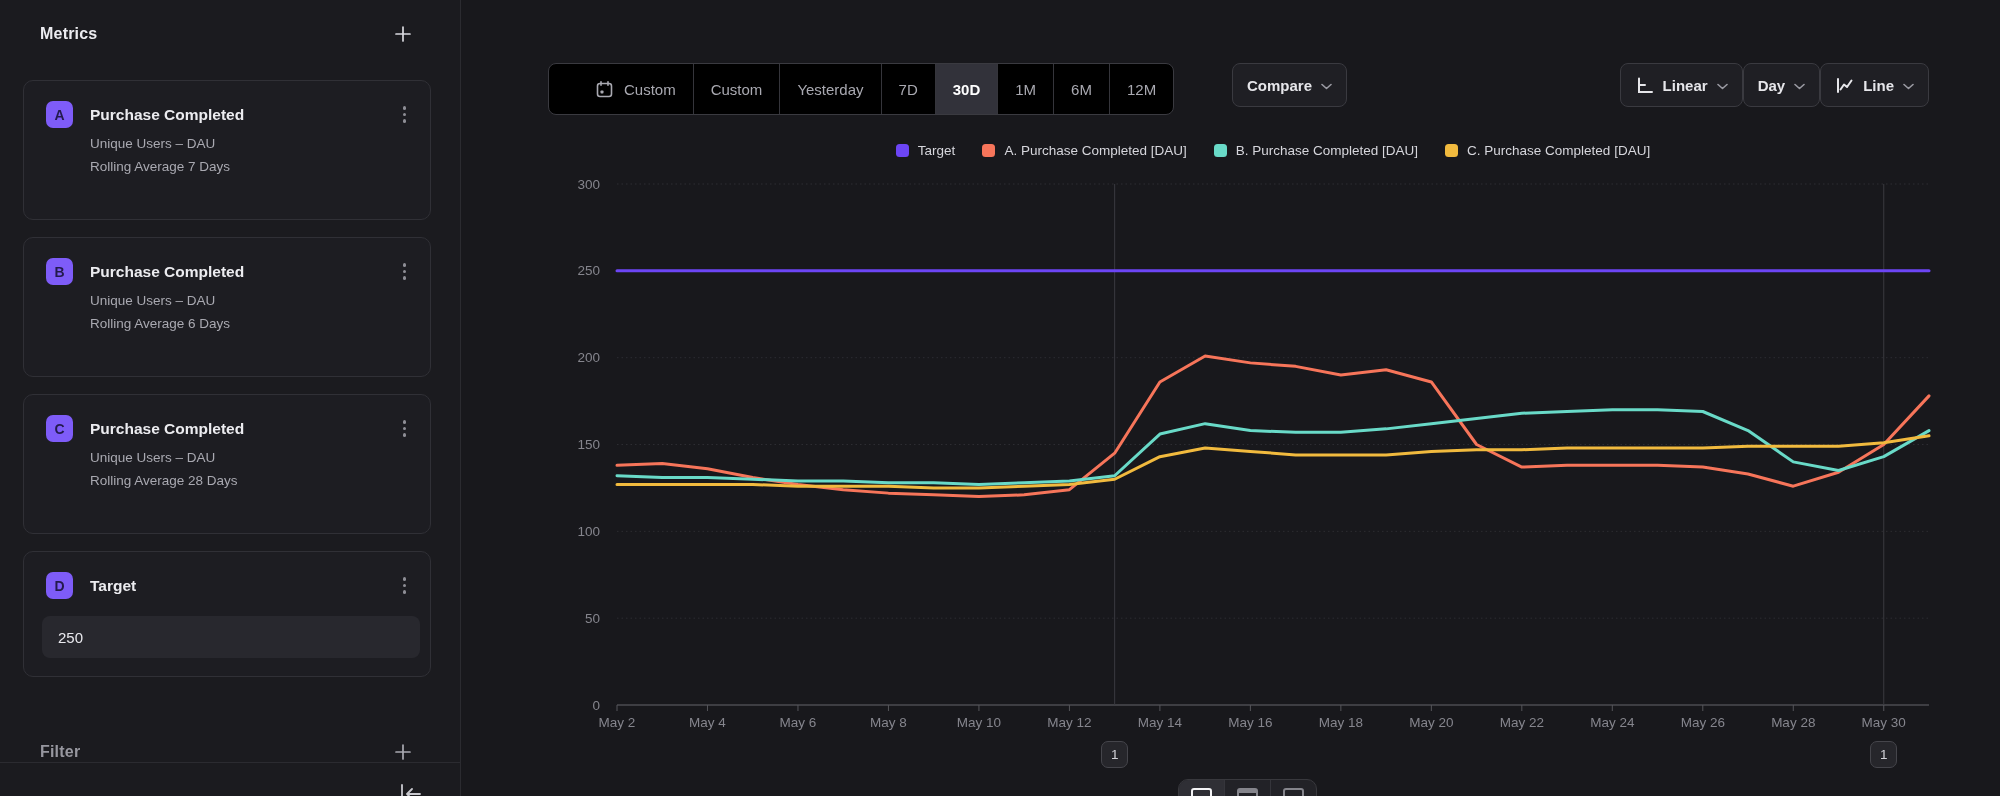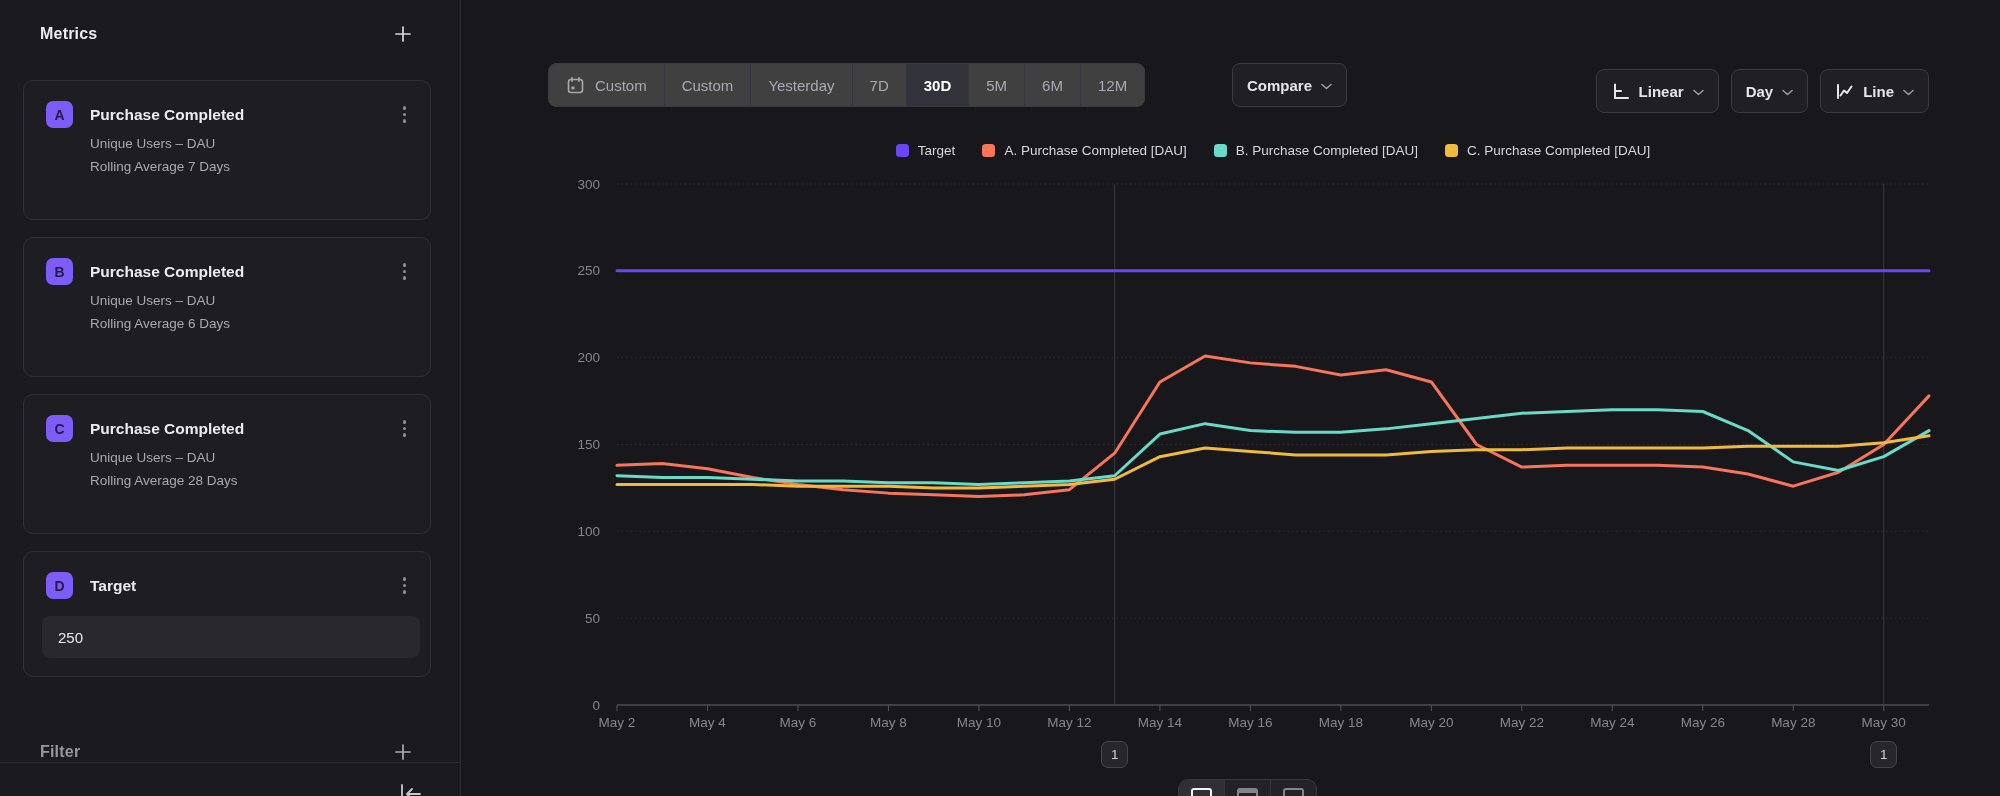--- a/index.html
+++ b/index.html
@@ -29,34 +29,34 @@
   .target-input { margin:17px 0 0 -4px; width:378px; height:42px; background:#28282e;
                   border:none; border-radius:8px; color:#e9e9ee; font-size:15px;
                   padding:0 16px; font-family:inherit; outline:none; }
   .s-divider { position:absolute; left:0; right:0; top:762px; height:1px; background:#2b2b30; }
   .collapse { position:absolute; left:398px; top:781px; color:#c9c9cf; }
 
   
   .main { position:absolute; left:461px; top:0; width:1539px; height:796px; }
 
   .btn-row-left { position:absolute; left:87px; top:63px; display:flex; align-items:stretch; }
-  .segmented { display:flex; height:44px; border:1px solid #3a3a40; border-radius:8px;
-               overflow:hidden; background:#404040; }
+  .segmented { display:flex; height:52px; border:1px solid #3a3a40; border-radius:8px;
+               overflow:hidden; background:#000000;padding-left:29px; }
   .seg { display:flex; align-items:center; justify-content:center; padding:0 17px;
          color:#a9a9b1; font-size:15px; border-right:1px solid #35353b; cursor:pointer;
          white-space:nowrap; }
   .seg:last-child { border-right:none; }
   .seg.active { background:#32323a; color:#ffffff; font-weight:700; }
   .seg .cal { margin-right:10px; display:flex; }
 
   .btn { height:44px; border:1px solid #3a3a40; border-radius:8px; background:#1f1f24;
          color:#e6e6ea; font-size:15px; font-weight:700; display:flex; align-items:center;
          padding:0 14px; gap:9px; cursor:pointer; white-space:nowrap; }
   .compare-btn { position:absolute; left:771px; top:63px; }
-  .btn-row-right { position:absolute; right:71px; top:69px; display:flex; gap:12px; }
+  .btn-row-right { position:absolute; right:71px; top:63px; display:flex; gap:0; }
   .chev { display:flex; margin-top:2px; }
 
   
   .legend { position:absolute; left:156px; top:143px; width:1312px;
             display:flex; justify-content:center; gap:27px; align-items:center; }
   .legend-item { display:flex; align-items:center; gap:9px; }
   .legend-swatch { width:13px; height:13px; border-radius:3.5px; background:#888; }
   .legend-label { color:#d6d6dc; font-size:13.5px; }
 
   
@@ -245,21 +245,21 @@
         <div class="seg">
             <span>Yesterday</span>
           </div>
         <div class="seg">
             <span>7D</span>
           </div>
         <div class="seg active">
             <span>30D</span>
           </div>
         <div class="seg">
-            <span>5M</span>
+            <span>1M</span>
           </div>
         <div class="seg">
             <span>6M</span>
           </div>
         <div class="seg">
             <span>12M</span>
           </div>
       </div>
     </div>
 

